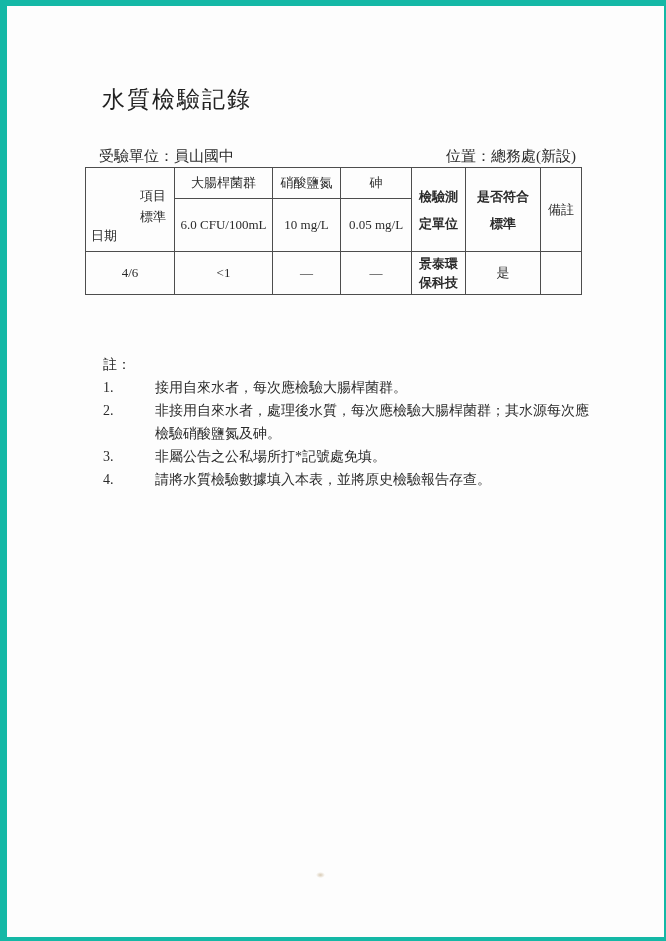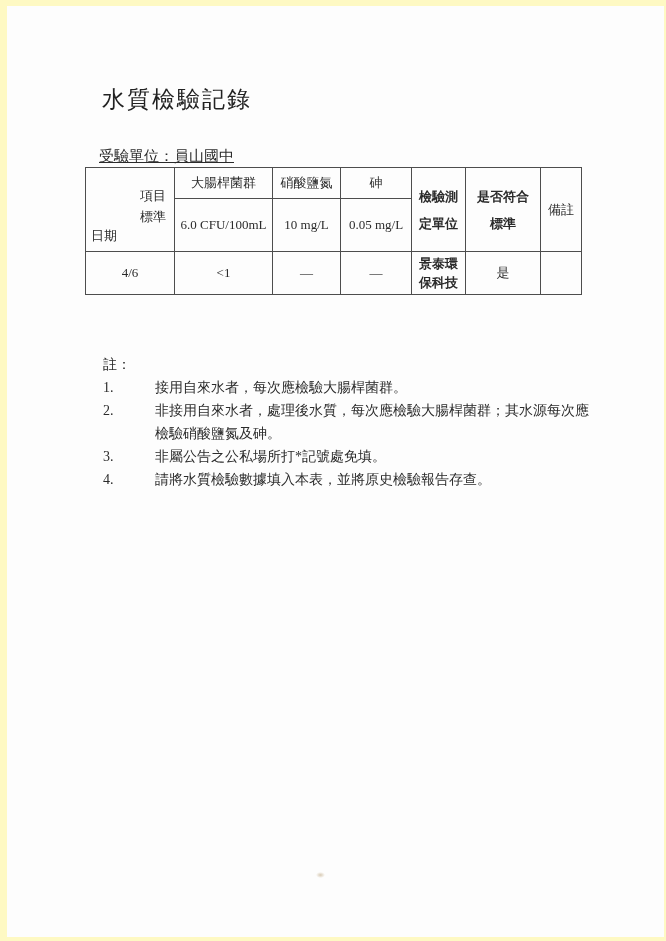--- a/index.html
+++ b/index.html
@@ -3,37 +3,37 @@
 <meta charset="utf-8">
 <style>
   html,body{margin:0;padding:0;}
   body{
     width:666px;height:941px;
     background:#2b2b2b;
     font-family:"Liberation Serif","DejaVu Serif",serif;
   }
   .screen{
     position:relative;width:666px;height:941px;
-    background:#fef9c3;overflow:hidden;
+    background:#14b8a6;overflow:hidden;
   }
   .paper{
     position:absolute;left:7px;top:6px;right:2px;bottom:4px;
     background:#fdfdfd;
   }
   .title{
     position:absolute;left:102px;top:84px;
     font-size:23px;letter-spacing:2px;color:#222;
     white-space:nowrap;
   }
   .meta-row{
     position:absolute;left:85px;top:146px;width:496px;height:20px;
     display:flex;justify-content:space-between;align-items:center;
     font-size:15px;color:#2b2b2b;
   }
-  .meta-row .unit{padding-left:14px;text-decoration:underline;}
+  .meta-row .unit{padding-left:14px;}
   .meta-row .loc{padding-right:5px;}
   table.record{
     position:absolute;left:85px;top:167px;
     width:496px;border-collapse:collapse;table-layout:fixed;
     font-size:13px;color:#2b2b2b;
   }
   table.record td{
     border:1px solid #4d4d4d;
     text-align:center;vertical-align:middle;
     padding:1px 2px;overflow:hidden;
@@ -62,20 +62,21 @@
 </head>
 <body>
 
 <div class="screen">
   <div class="paper"></div>
 
   <div class="title">水質檢驗記錄</div>
 
   <div class="meta-row">
     <span class="unit">受驗單位：員山國中</span>
+    <span class="loc">位置：總務處(新設)</span>
   </div>
 
   <table class="record">
     <colgroup>
       <col style="width:89px">
         <col style="width:98px">
         <col style="width:68px">
       <col style="width:71px">
         <col style="width:54px">
         <col style="width:75px">

